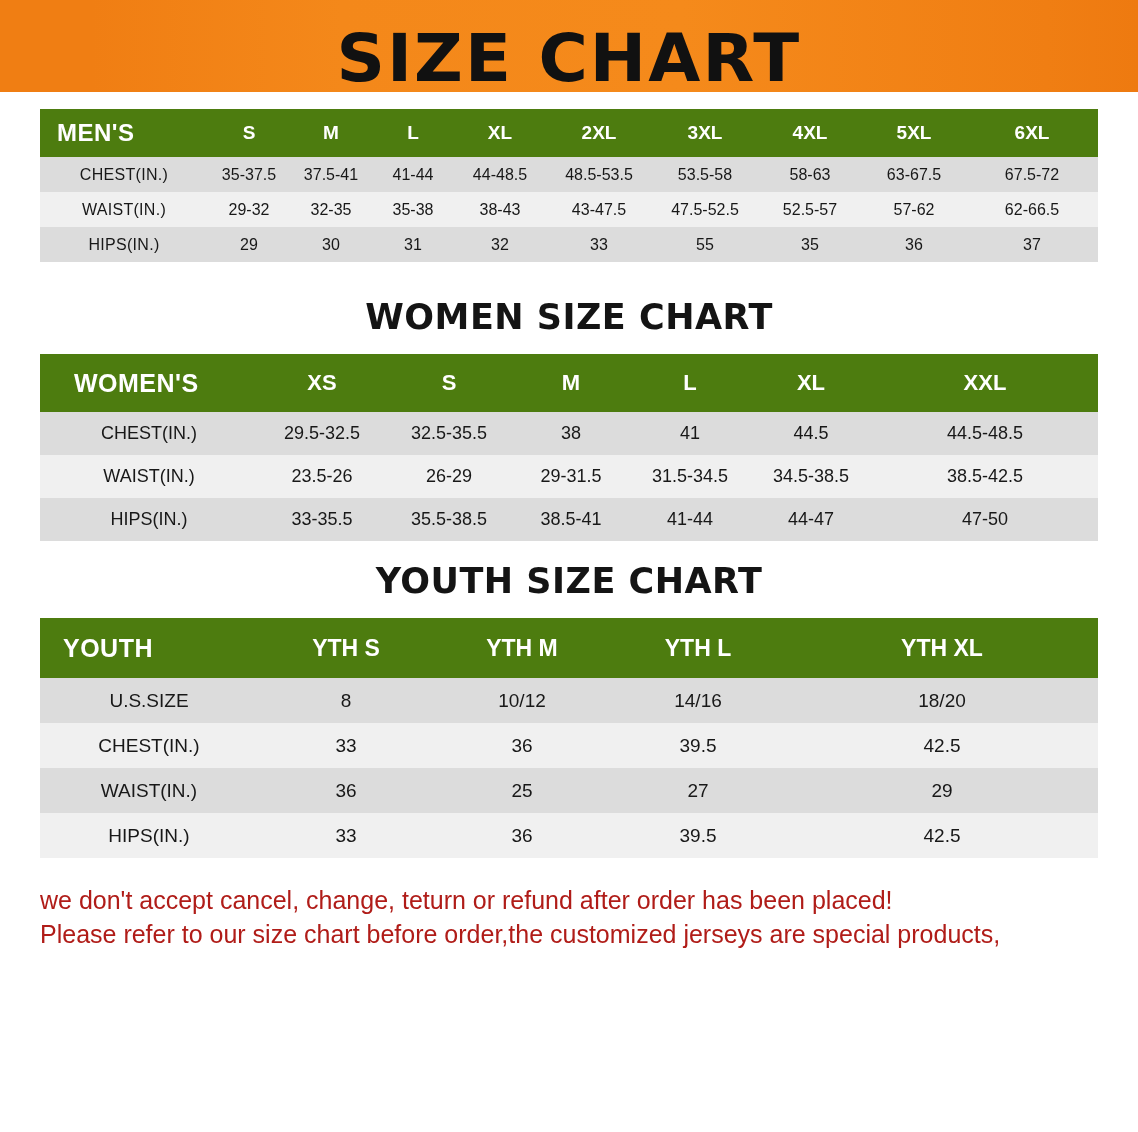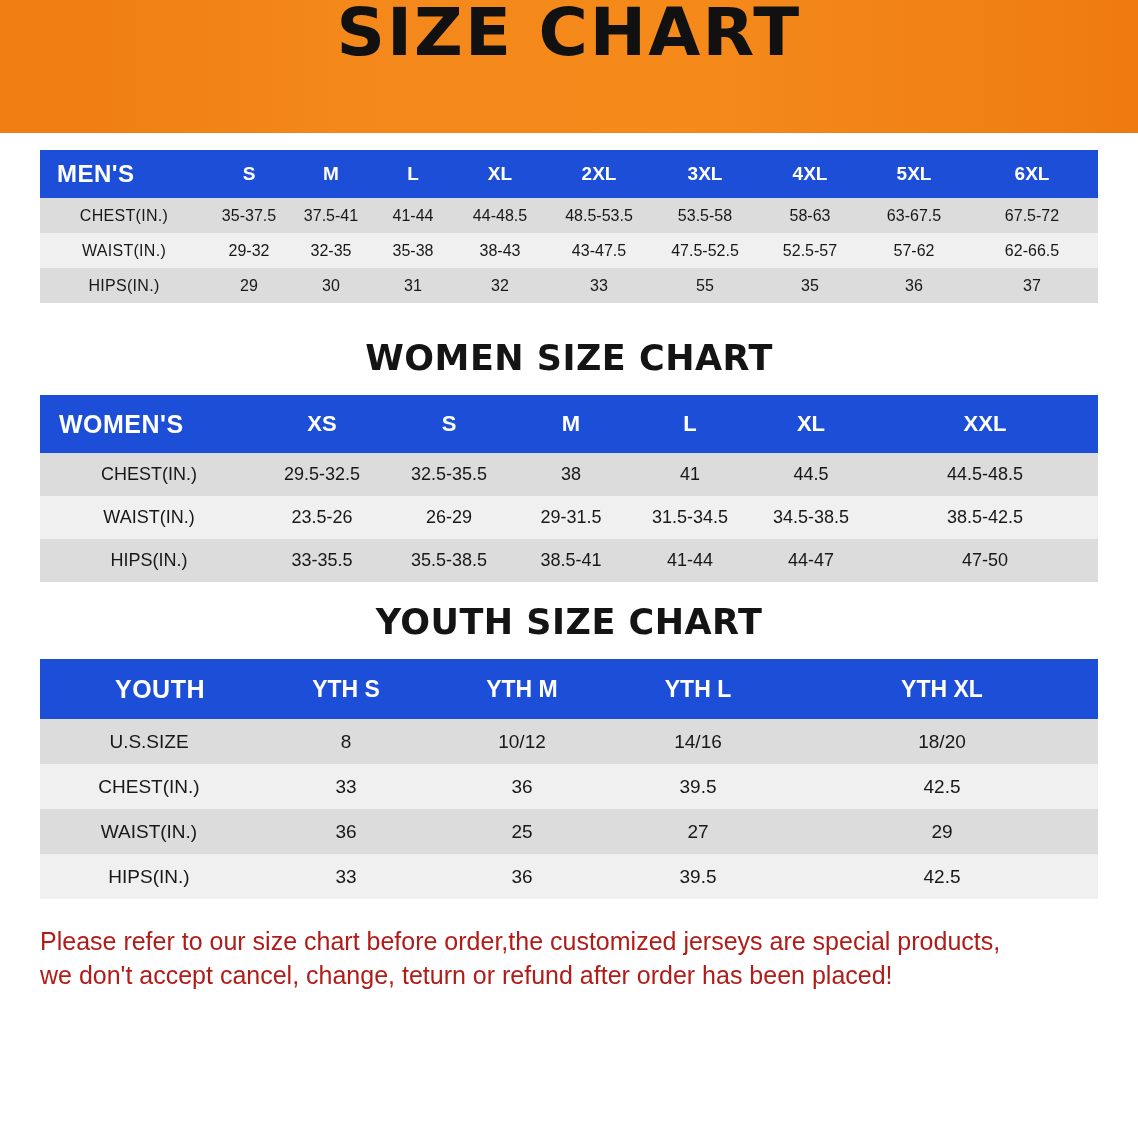--- a/index.html
+++ b/index.html
@@ -12,24 +12,24 @@
   }
   .page {
     position: relative;
     width: 1138px; height: 1132px;
     background: #ffffff;
   }
 
   
   .banner {
     width: 100%;
-    height: 133px;
+    height: 92px;
     background: linear-gradient(90deg, #f07e13 0%, #f07e13 8%, #f4881a 30%, #f58a1b 60%, #f07e13 92%, #ee7a10 100%);
     display: flex;
-    align-items: flex-start;
+    align-items: flex-end;
     justify-content: center;
   }
   .banner-title {
     font-family: "DejaVu Sans", sans-serif;
     font-weight: bold;
     font-size: 66px;
     letter-spacing: 2px;
     color: #111111;
     line-height: 1;
     transform: scaleX(1.02);
@@ -49,21 +49,21 @@
 
   
   table {
     border-collapse: collapse;
     table-layout: fixed;
   }
   .tbl-wrap { display: flex; justify-content: center; }
 
   .tbl { margin-top: 17px; }
   .tbl thead th {
-    background: #1d4ed8;
+    background: #4d7c0f;
     color: #ffffff;
     font-family: "Liberation Sans", sans-serif;
     font-weight: bold;
     margin-top: 19px;
   }
   .tbl tbody td {
     color: #181818;
     text-align: center;
     font-family: "Liberation Sans", sans-serif;
   }
@@ -85,31 +85,31 @@
     letter-spacing: 0.5px;
   }
   #men-table tbody td { height: 35px; font-size: 16px; }
   #men-table tbody td.rowlabel { font-size: 16px; letter-spacing: 0.3px; }
 
   
   #women-table { width: 1058px; }
   #women-table thead th { height: 58px; font-size: 22px; }
   #women-table thead th.hdr-label {
     text-align: left;
-    padding-left: 19px;
+    padding-left: 34px;
     font-size: 25px;
     letter-spacing: 0.5px;
   }
   #women-table tbody td { height: 43px; font-size: 18px; }
 
   
   #youth-table { width: 1058px; }
   #youth-table thead th { height: 60px; font-size: 23px; }
   #youth-table thead th.hdr-label {
-    text-align: center;
+    text-align: left;
     padding-left: 23px;
     font-size: 25px;
     letter-spacing: 0.5px;
   }
   #youth-table tbody td { height: 45px; font-size: 19px; }
 
   
   .note {
     margin: 26px 40px 0 40px;
     color: #b01c18;
@@ -271,17 +271,17 @@
           <td>33</td>
           <td>36</td>
           <td>39.5</td>
           <td>42.5</td>
         </tr>
       </tbody>
     </table>
   </div>
 
   <div class="note">
+    <span>we don't accept cancel, change, teturn or refund after order has been placed!</span>
     <span>Please refer to our size chart before order,the customized jerseys are special products,</span>
-    <span>we don't accept cancel, change, teturn or refund after order has been placed!</span>
   </div>
 
 </div>
 
 </body></html>

